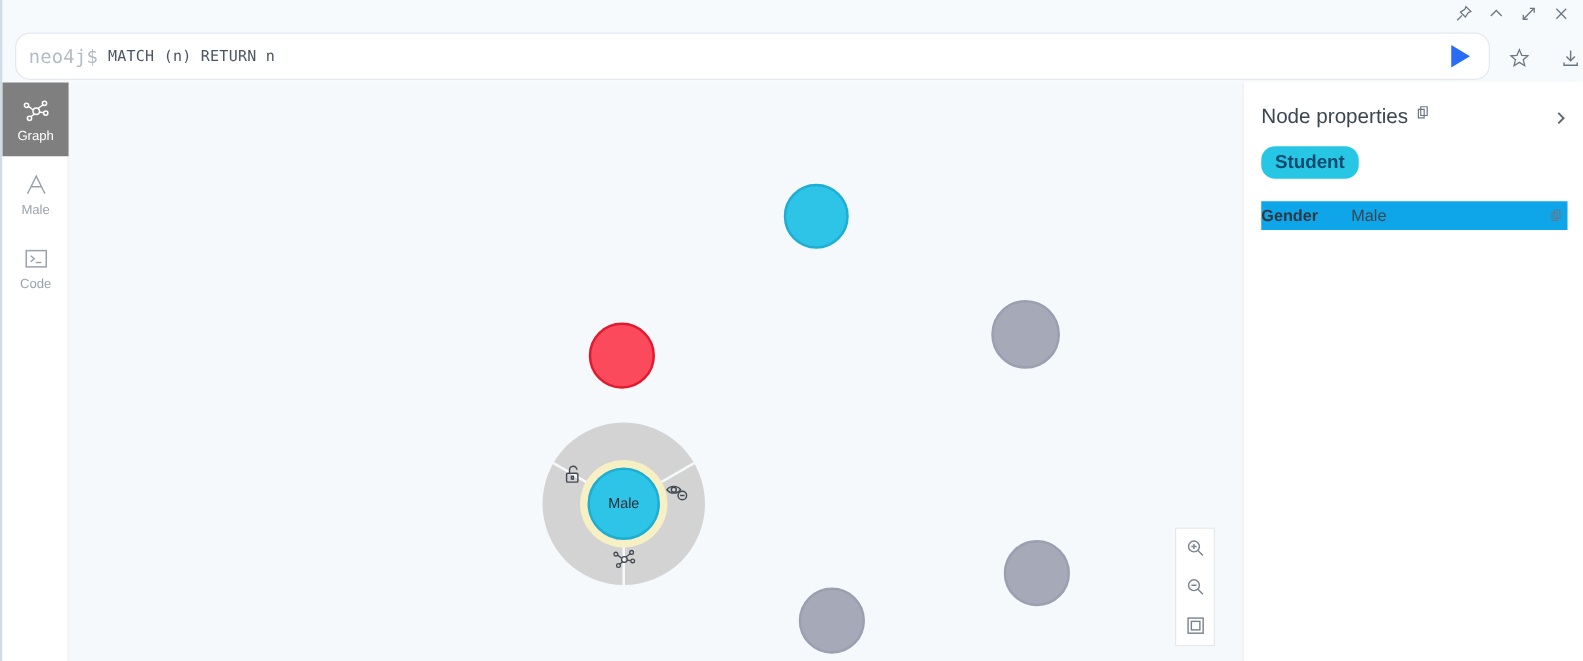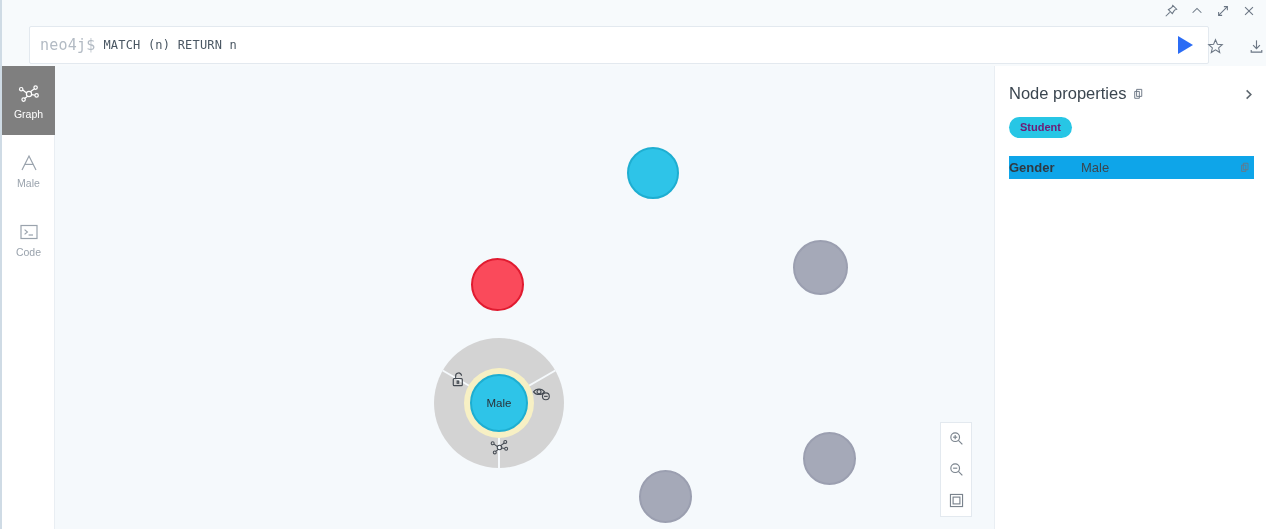--- a/index.html
+++ b/index.html
@@ -38,22 +38,22 @@
     position: absolute; left: 0; top: 22px;
     width: 1266px; height: 44px;
     background: #f7fafc;
     display: flex; align-items: center;
   }
   .query-input-box {
     position: absolute; left: 10px; top: 4px;
     width: 1180px; height: 38px;
     background: #ffffff;
     border: 1px solid #e3e9ef;
-    border-radius: 2px;
-    display: flex; align-items: center; margin-left: 17px;
+    border-radius: 12px;
+    display: flex; align-items: center;
   }
   .query-prompt {
     font-family: "DejaVu Sans Mono", "Liberation Mono", monospace;
     font-size: 15px;
     color: #b3bbc4;
     padding-left: 10px;
     letter-spacing: 0.2px;
     white-space: pre;
   }
   .query-text {
@@ -93,21 +93,21 @@
   }
 
   
   .sidebar {
     position: absolute; left: 0; top: 0;
     width: 53px; height: 463px;
     background: #ffffff;
     border-right: 1px solid #e9eef3;
   }
   .side-item {
-    width: 53px; height: 69px;
+    width: 53px; height: 59px;
     display: flex; flex-direction: column;
     align-items: center; justify-content: center;
     cursor: pointer;
     color: #9aa3ad;
     gap: 3px;
   }
   .side-item.active { background: #7f7f7f; color: #ffffff; }
   .side-label { font-size: 10.5px; line-height: 11px; }
   .side-ico { width: 24px; height: 24px; display: block; }
 
@@ -180,36 +180,36 @@
 
   
   .props {
     position: absolute; left: 992px; top: 0;
     width: 274px; height: 463px;
     background: #ffffff;
     border-left: 1px solid #e9eef3;
     padding: 18px 14px 0 14px;
   }
   .props-head {
-    display: flex; align-items: center; gap: 7px;
+    display: flex; align-items: flex-start; gap: 7px;
     margin-bottom: 14px;
   }
   .props-title { font-size: 16.5px; color: #3b4650; }
   .props-copy { color: #6b7684; display: flex; cursor: pointer; }
   .props-chevron {
     position: absolute; right: 10px; top: 18px;
     width: 20px; height: 20px;
     display: flex; align-items: center; justify-content: center;
     color: #5e676f; cursor: pointer;
   }
   .label-badge {
     display: inline-block;
     background: #27c6e5;
-    color: #701a75;
-    font-size: 11px;
+    color: #0c4a6e;
+    font-size: 15px;
     font-weight: bold;
     border-radius: 11px;
     padding: 4px 11px 5px 11px;
     margin-bottom: 18px;
     cursor: pointer;
   }
   .prop-row {
     display: flex; align-items: center;
     height: 23px;
     font-size: 13px;

